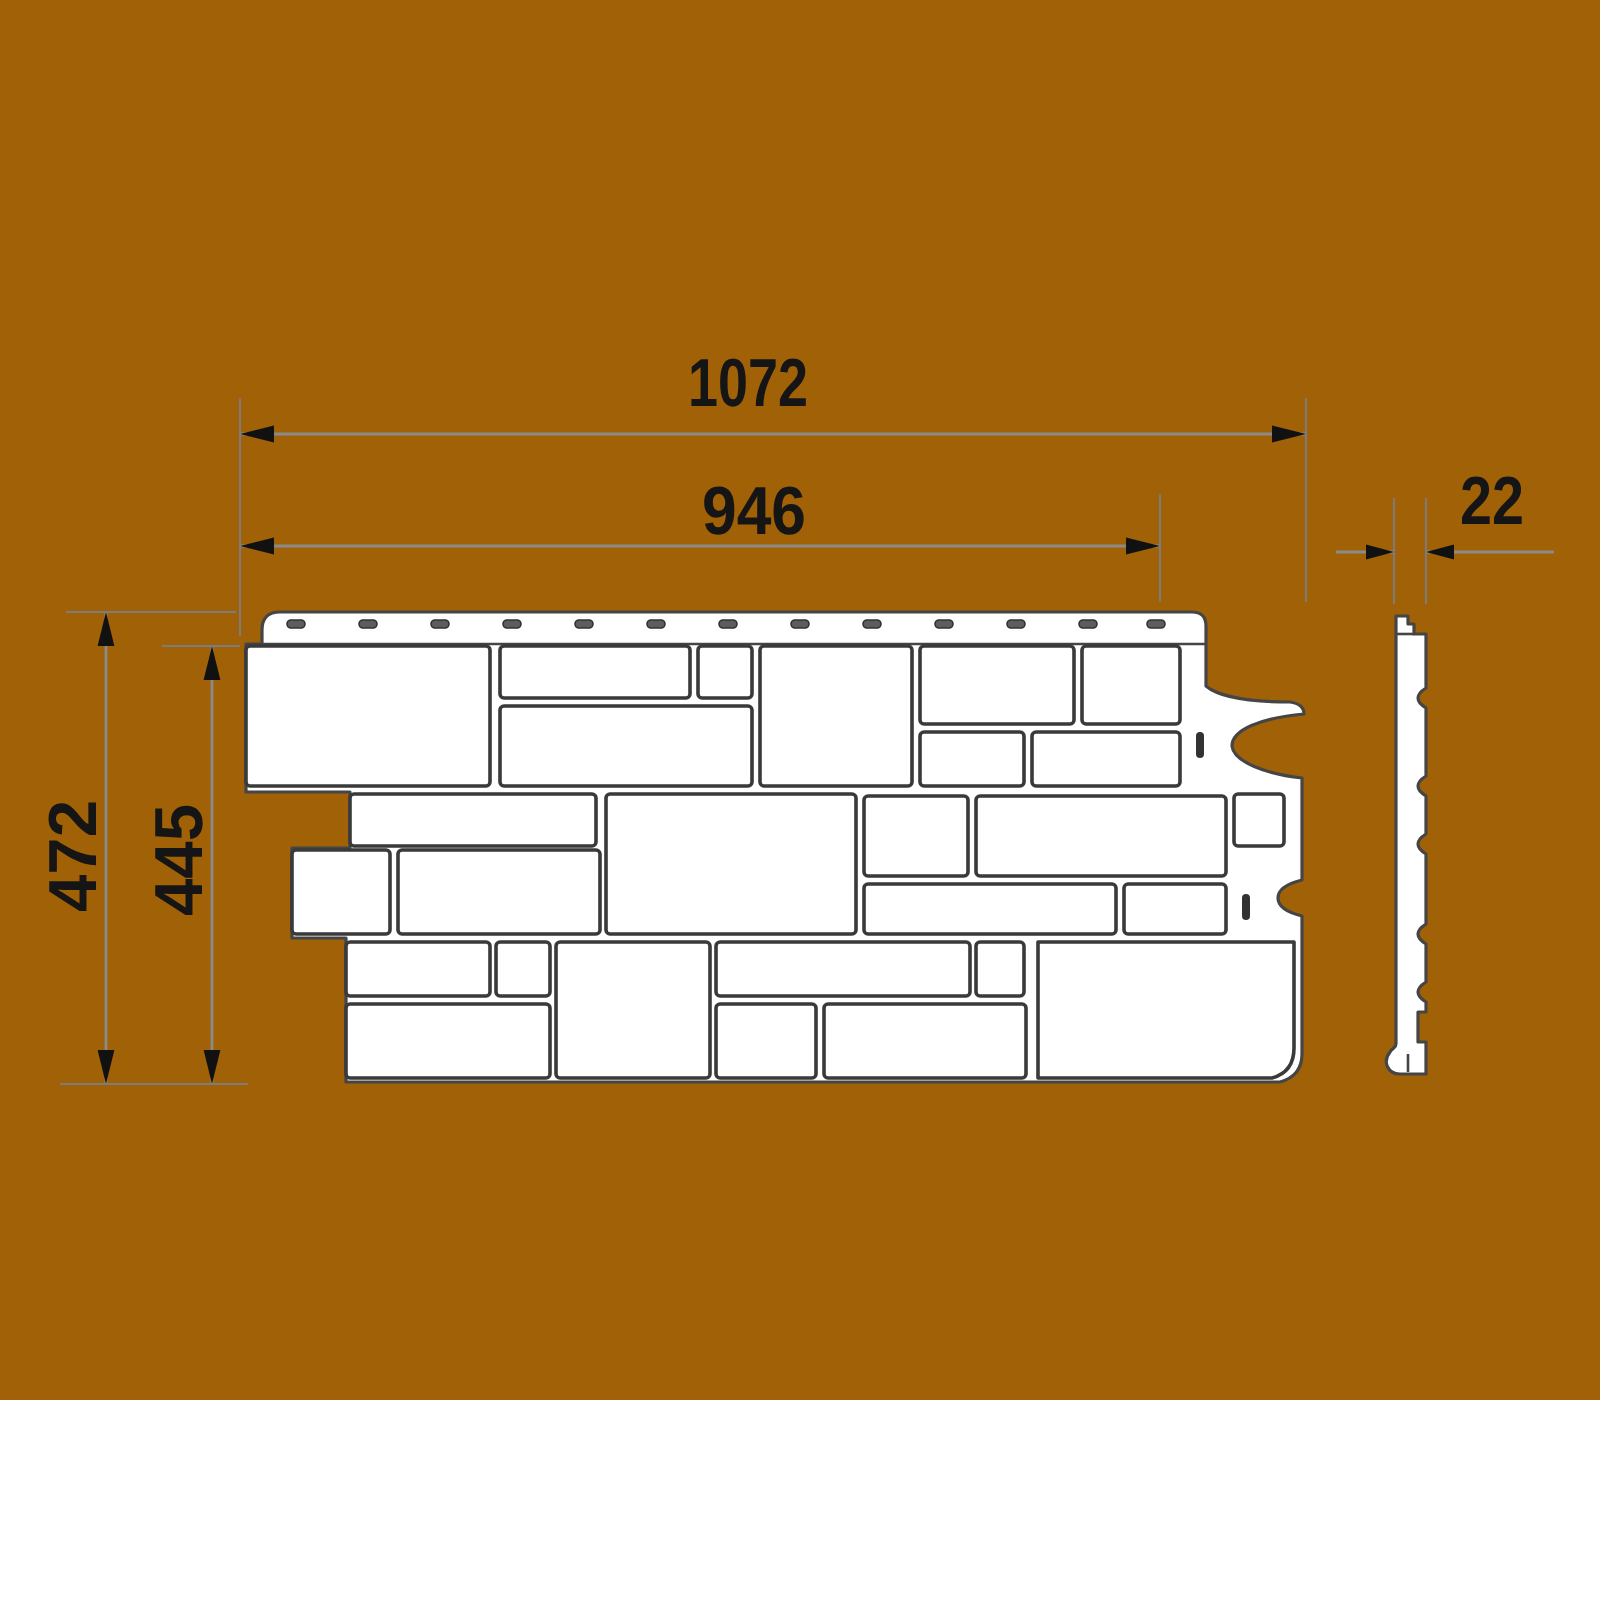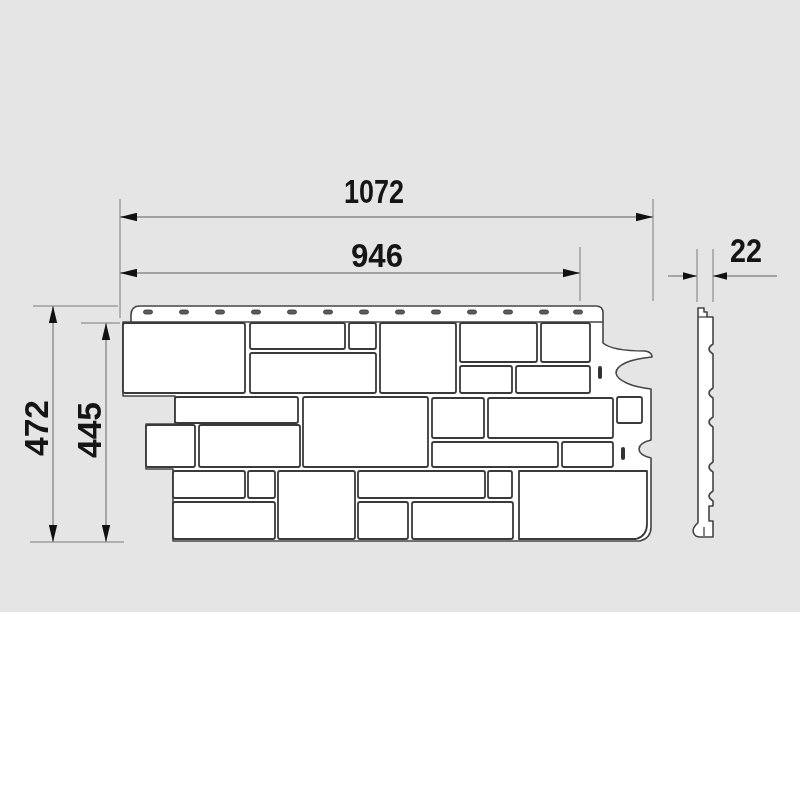--- a/index.html
+++ b/index.html
@@ -1,16 +1,16 @@
 <!DOCTYPE html>
 <html><head>
 <meta charset="utf-8">
 <style>
   html,body{margin:0;padding:0;background:#ffffff;}
-  .stage{position:relative;width:800px;height:612px;background:#e5e5e5;overflow:hidden;
+  .stage{position:relative;width:800px;height:700px;background:#a16207;overflow:hidden;
          font-family:"Liberation Sans", sans-serif;}
   svg{position:absolute;left:0;top:0;}
   .dim-text{font-family:"Liberation Sans", sans-serif;font-weight:700;font-size:34px;fill:#151515;}
   .dim-line{stroke:#8a8a8a;stroke-width:1.4;fill:none;}
   .ext-line{stroke:#7c7c7c;stroke-width:1;fill:none;}
   .arrow{fill:#111111;stroke:none;}
   .panel{stroke:#454545;stroke-width:1.6;fill:#ffffff;stroke-linejoin:round;}
   .block{stroke:#3a3a3a;stroke-width:1.8;fill:#ffffff;stroke-linejoin:round;}
   .slot{fill:#5d5d5d;stroke:#333333;stroke-width:0.8;}
   .lockslot{fill:#333333;stroke:none;}

